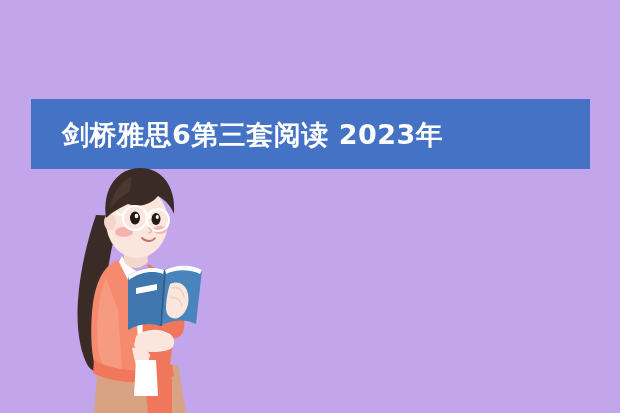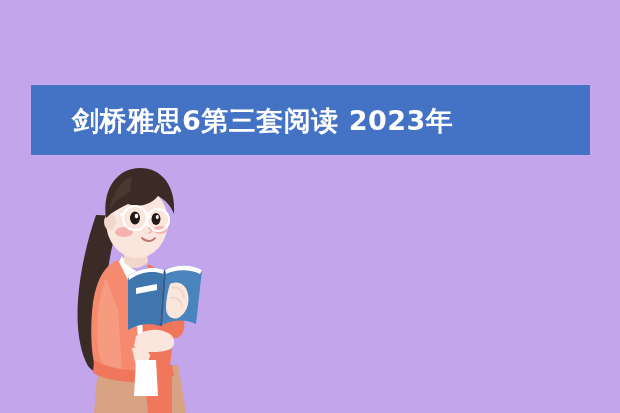--- a/index.html
+++ b/index.html
@@ -15,28 +15,28 @@
   #canvas {
     position: relative;
     width: 620px;
     height: 413px;
     background: #c3a5ec;
     overflow: hidden;
   }
   #title-banner {
     position: absolute;
     left: 31px;
-    top: 85px;
+    top: 99px;
     width: 559px;
     height: 70px;
     background: #4472c4;
     display: flex;
     align-items: center;
     box-sizing: border-box;
-    padding-left: 41px;
+    padding-left: 31px;
   }
   #title-text {
     color: #ffffff;
     font-size: 27px;
     font-weight: bold;
     letter-spacing: 0.5px;
     line-height: 1;
     white-space: nowrap;
     font-family: "DejaVu Sans", "Liberation Sans", sans-serif;
   }

